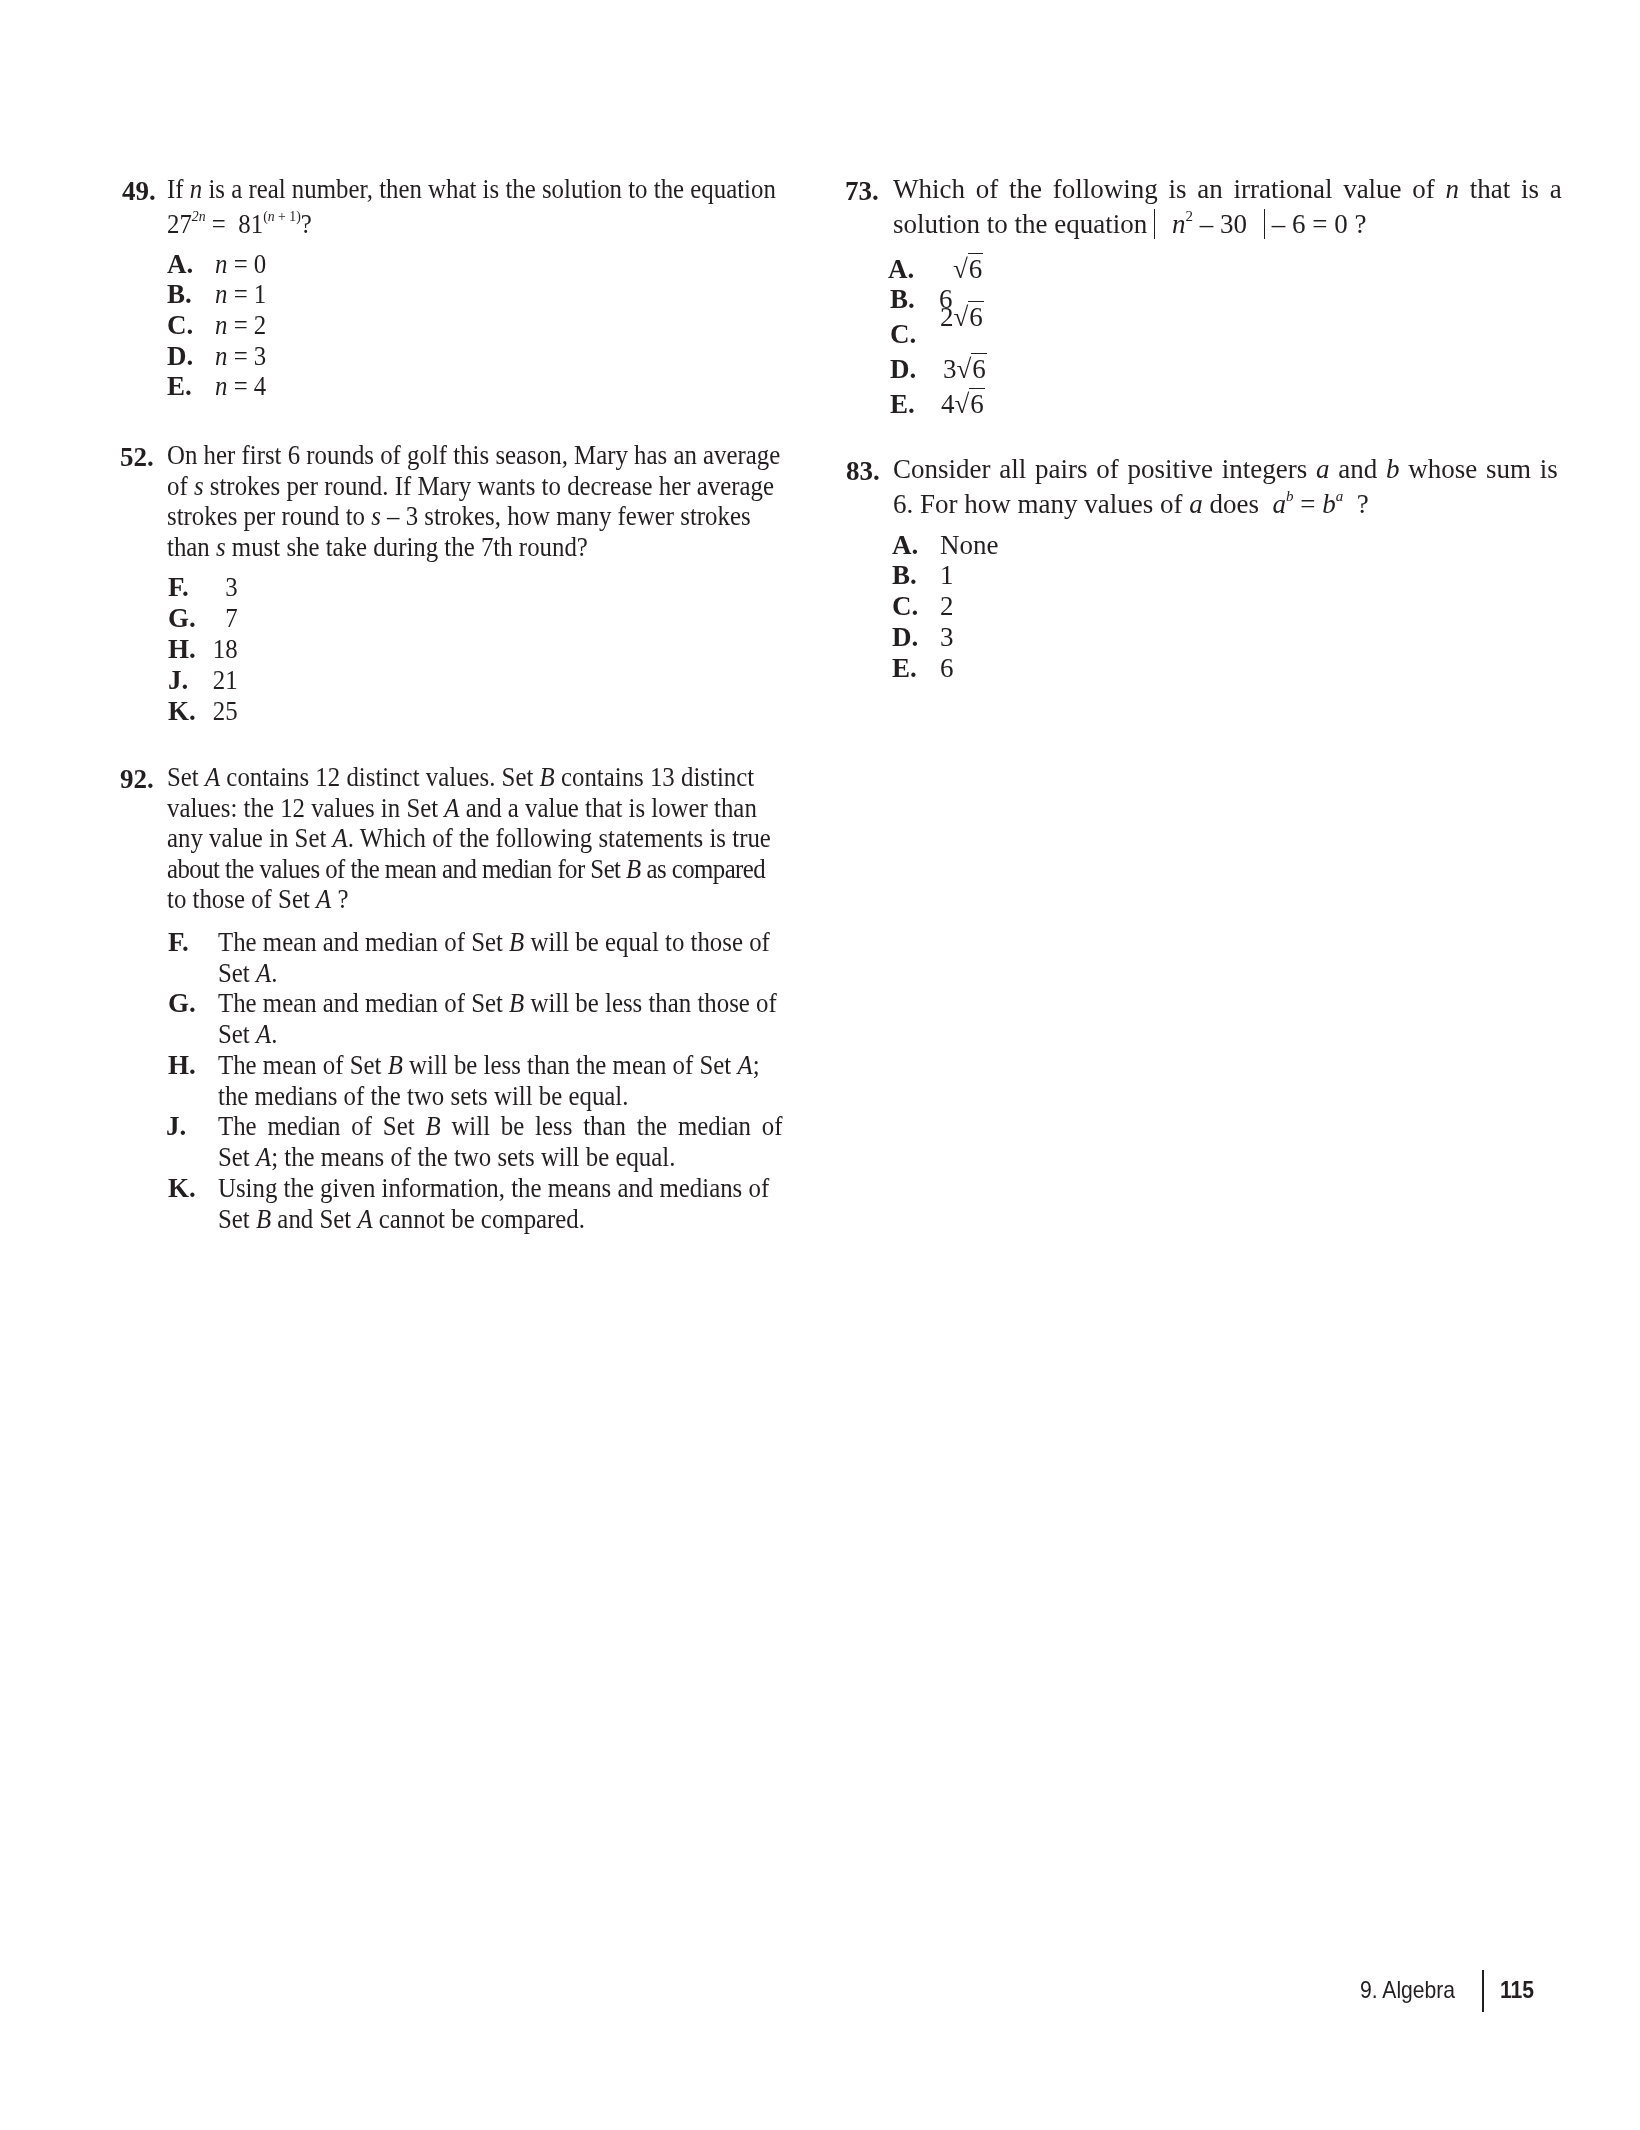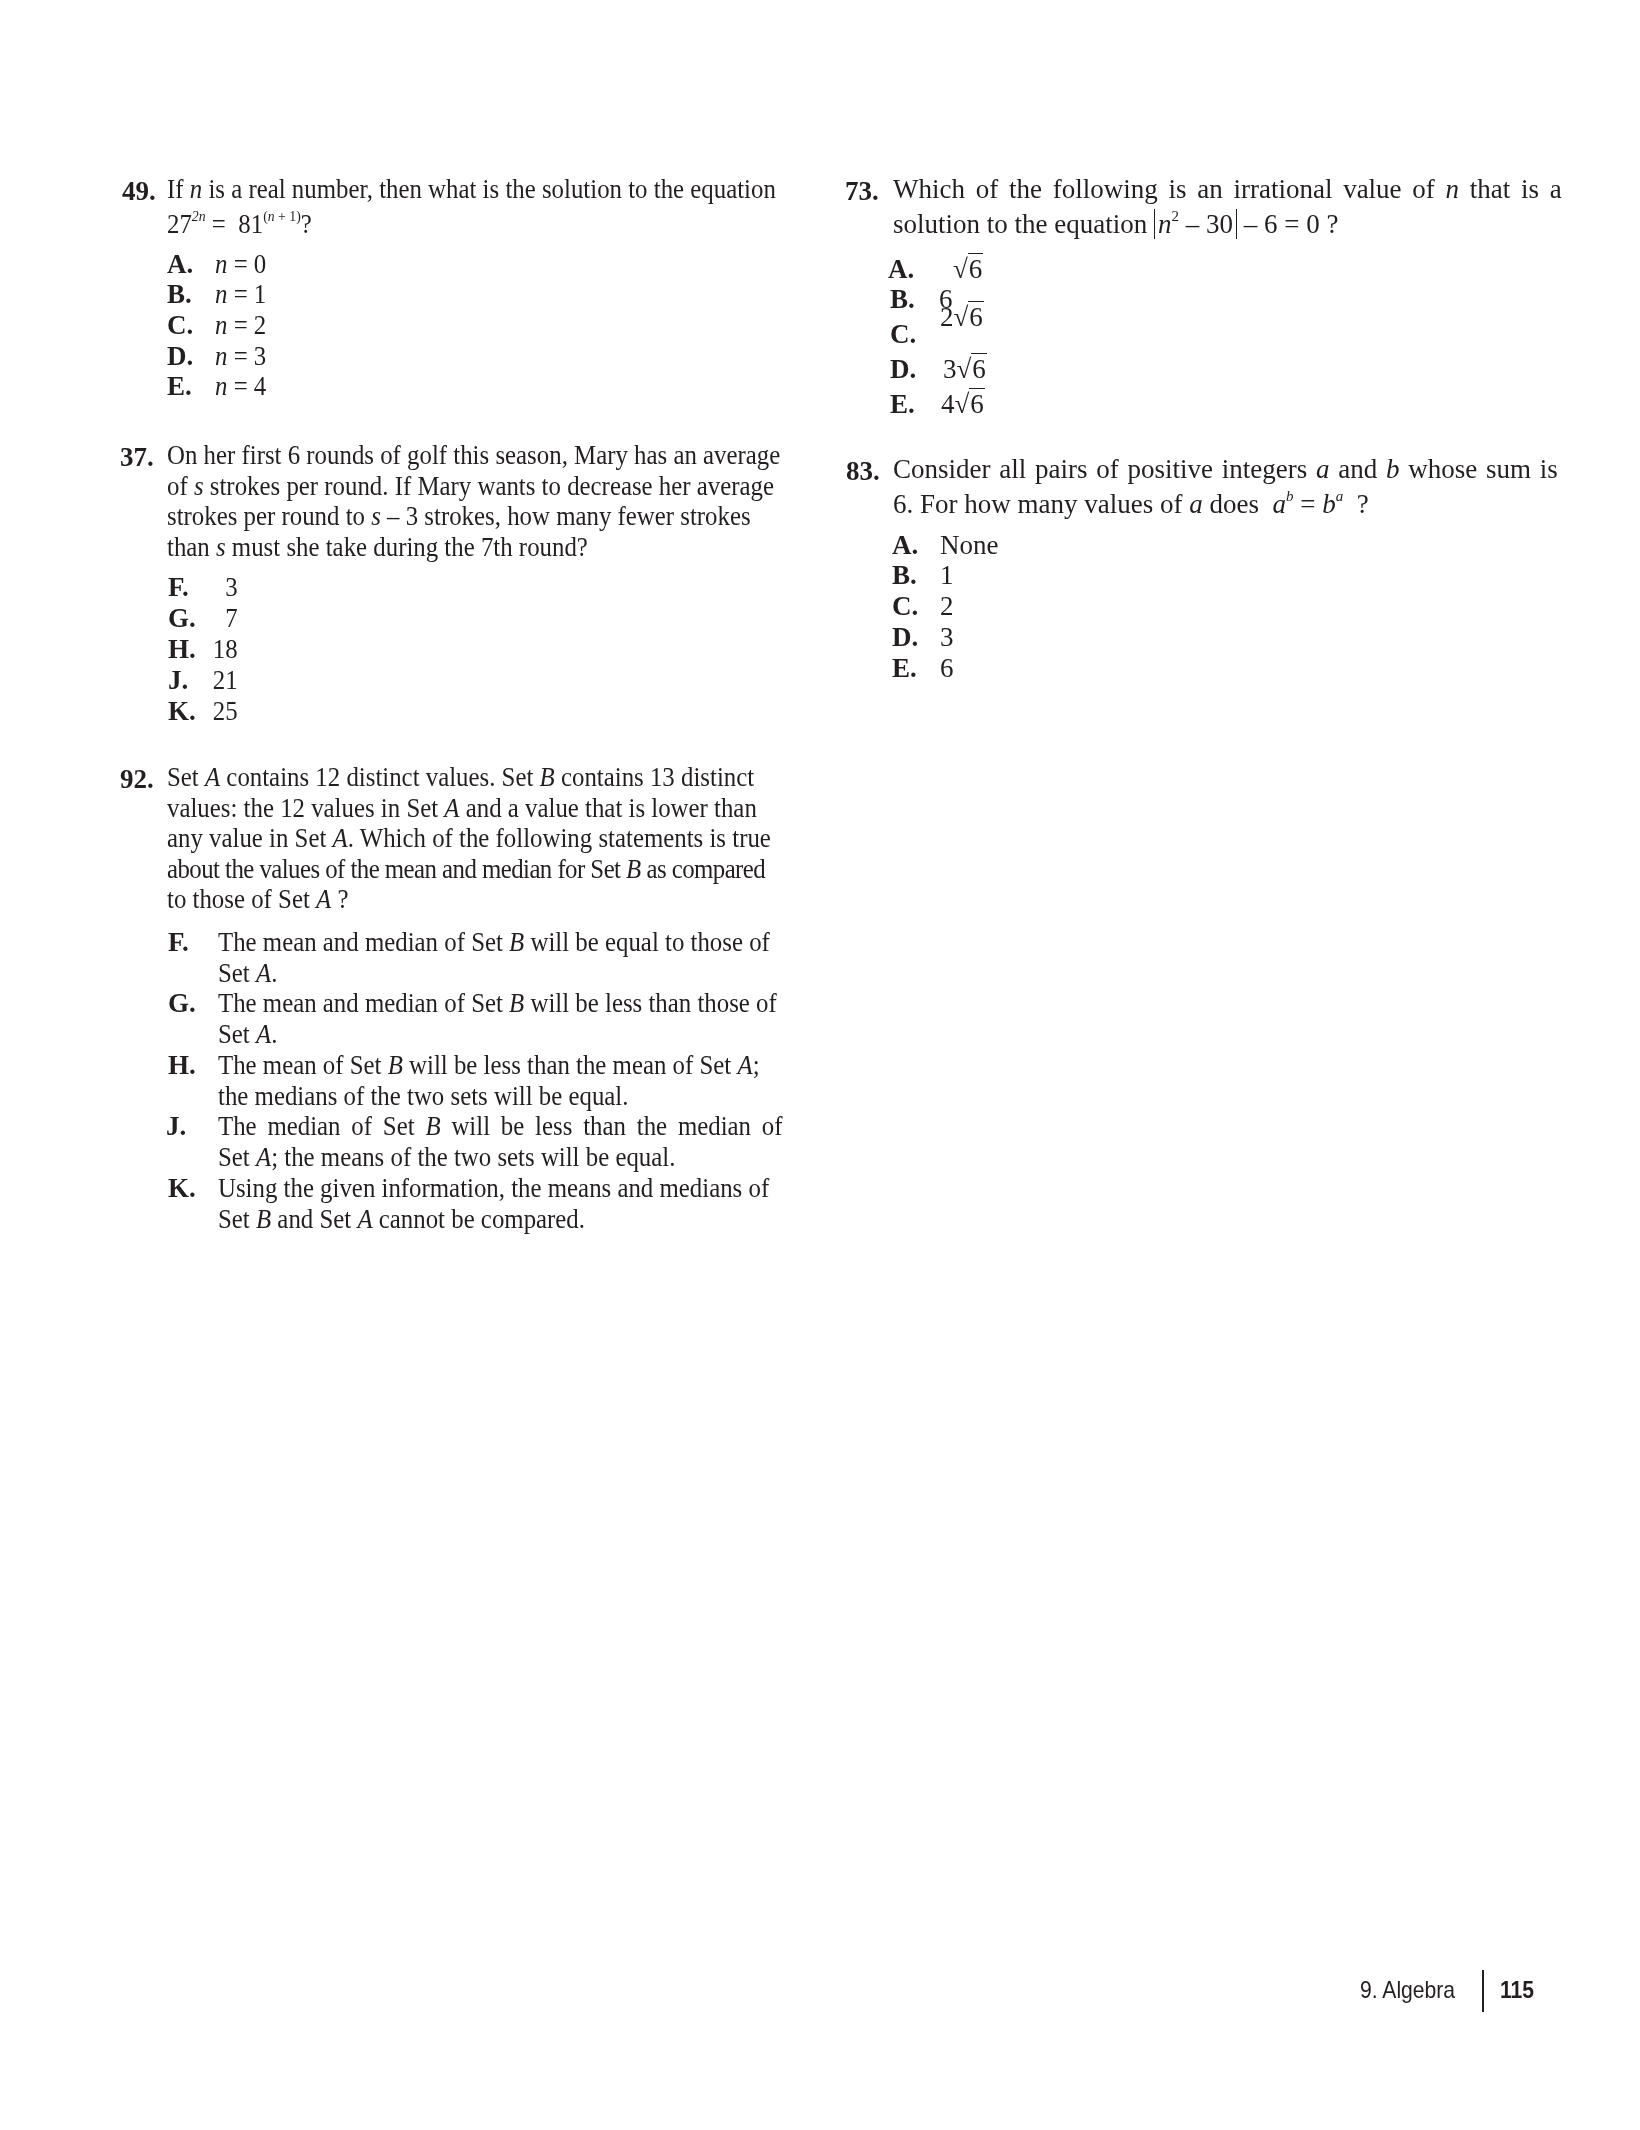--- a/index.html
+++ b/index.html
@@ -8,21 +8,21 @@
   .q { position:absolute; }
   .qnum { position:absolute; font-weight:bold; font-size:27px;text-align:right; }
   .line { position:absolute; font-size:27px; white-space:nowrap; line-height:1; }
   .left .line { transform-origin:0 0; transform:scaleX(0.92); }
   .opt-letter { position:absolute; font-weight:bold; font-size:27px; line-height:1; }
   .opt-val { position:absolute; font-size:27px; line-height:1; white-space:nowrap; }
   .left .opt-val { transform-origin:0 0; transform:scaleX(0.92); }
   .right-align { text-align:right; width:30px; }
   i { font-style:italic; }
   sup { font-size:15px; vertical-align:0; position:relative; top:-12px; }
-  .abs { border-left:1.5px solid #231f20; border-right:1.5px solid #231f20; padding:0 3px;text-align:right; }
+  .abs { border-left:1.5px solid #231f20; border-right:1.5px solid #231f20; padding:0 17px;text-align:right; }
   .footer { position:absolute; font-family:"Liberation Sans", "DejaVu Sans", sans-serif; font-size:24px; }
   .divider { position:absolute; left:1482px; top:1970px; width:2px; height:42px; background:#231f20; }
   .sqrt { white-space:nowrap; }
   .sqrt .rad { border-top:1.5px solid #231f20; padding:0 1px; }
 </style>
 </head>
 <body>
 
 <div class="q left">
   <span class="qnum" style="left:122px; top:176px;">49.</span>
@@ -34,21 +34,21 @@
   <span class="opt-val" style="left:215px; top:281px;"><i>n</i> = 1</span>
   <span class="opt-letter" style="left:167px; top:312px;">C.</span>
   <span class="opt-val" style="left:215px; top:312px;"><i>n</i> = 2</span>
   <span class="opt-letter" style="left:167px; top:343px;">D.</span>
   <span class="opt-val" style="left:215px; top:343px;"><i>n</i> = 3</span>
   <span class="opt-letter" style="left:167px; top:373px;">E.</span>
   <span class="opt-val" style="left:215px; top:373px;"><i>n</i> = 4</span>
 </div>
 
 <div class="q left">
-  <span class="qnum" style="left:120px; top:442px;">37.</span>
+  <span class="qnum" style="left:120px; top:442px;">52.</span>
   <span class="line" style="left:167px; top:442px;">On her first 6 rounds of golf this season, Mary has an average</span>
   <span class="line" style="left:167px; top:473px;">of <i>s</i> strokes per round. If Mary wants to decrease her average</span>
   <span class="line" style="left:167px; top:503px;">strokes per round to <i>s</i> – 3 strokes, how many fewer strokes</span>
   <span class="line" style="left:167px; top:534px;">than <i>s</i> must she take during the 7th round?</span>
 
   <span class="opt-letter" style="left:168px; top:574px;">F.</span>
   <span class="opt-val right-align" style="left:210px; top:574px;">3</span>
   <span class="opt-letter" style="left:168px; top:605px;">G.</span>
   <span class="opt-val right-align" style="left:210px; top:605px;">7</span>
   <span class="opt-letter" style="left:168px; top:636px;">H.</span>

